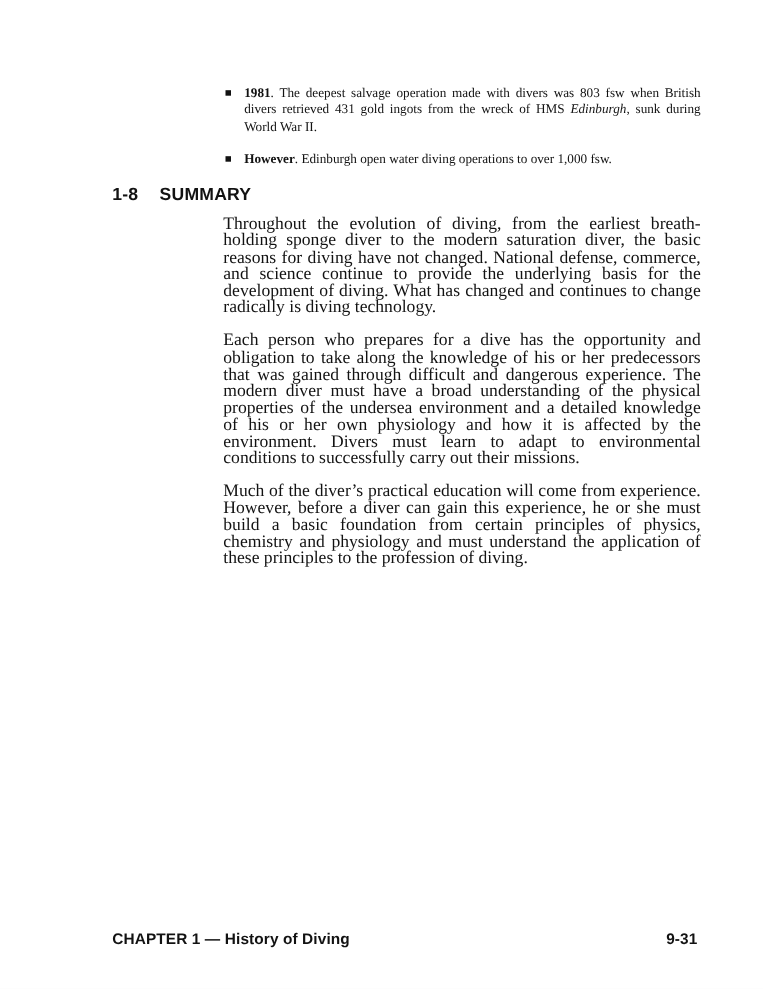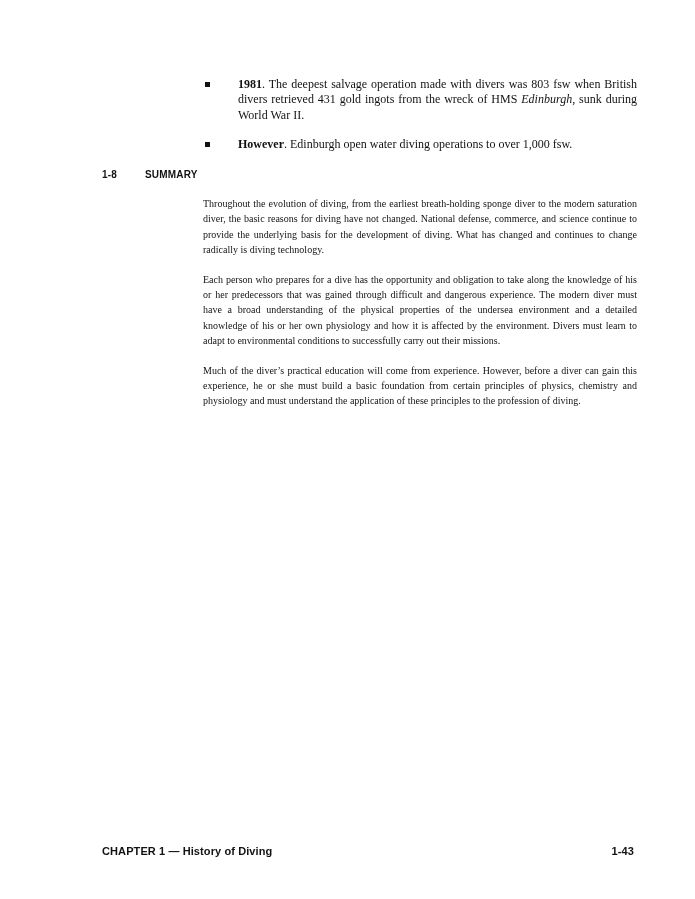--- a/index.html
+++ b/index.html
@@ -21,21 +21,20 @@
   .bullets {
     position: absolute;
     left: 205px;
     top: 77px;
     width: 432px;
   }
   .bullet-item {
     display: flex;
     align-items: flex-start;
     margin-bottom: 14px;
-    gap: 16px;
   }
   .marker {
     flex: none;
     width: 5px;
     height: 5px;
     margin-top: 5px;
     background: #121212;
   }
   .bullet-text {
     flex: 1;
@@ -48,55 +47,55 @@
   .bullet-text b { font-weight: bold; }
   .bullet-text i { font-style: italic; }
 
   
   .section-heading {
     position: absolute;
     left: 102px;
     top: 169px;
     margin: 0;
     font-family: "Liberation Sans", "DejaVu Sans", sans-serif;
-    font-size: 10px;
+    font-size: 16px;
     font-weight: bold;
     letter-spacing: 0.2px;
     white-space: nowrap;
   }
   .sec-num {
     display: inline-block;
     width: 43px;
   }
 
   
   .body-paragraphs {
     position: absolute;
     left: 203px;
     top: 196px;
     width: 434px;
   }
   .body-paragraphs p {
     margin: 0 0 14.5px 0;
     font-family: "Liberation Serif", "DejaVu Serif", serif;
-    font-size: 10px;
+    font-size: 16px;
     line-height: 15.3px;
     text-align: justify;
   }
 
   
   .page-footer {
     position: absolute;
     left: 102px;
     top: 845px;
     width: 532px;
     display: flex;
     justify-content: space-between;
     font-family: "Liberation Sans", "DejaVu Sans", sans-serif;
-    font-size: 11px;
+    font-size: 14px;
     font-weight: bold;
     letter-spacing: 0.1px;
   }
 </style>
 </head>
 <body>
 
 <div class="page">
 
   <section class="bullets">
@@ -113,16 +112,16 @@
   <h2 class="section-heading"><span class="sec-num">1-8</span><span class="sec-title">SUMMARY</span></h2>
 
   <section class="body-paragraphs">
     <p>Throughout the evolution of diving, from the earliest breath-holding sponge diver to the modern saturation diver, the basic reasons for diving have not changed. National defense, commerce, and science continue to provide the underlying basis for the development of diving. What has changed and continues to change radically is diving technology.</p>
     <p>Each person who prepares for a dive has the opportunity and obligation to take along the knowledge of his or her predecessors that was gained through difficult and dangerous experience. The modern diver must have a broad understanding of the physical properties of the undersea environment and a detailed knowledge of his or her own physiology and how it is affected by the environment. Divers must learn to adapt to environmental conditions to successfully carry out their missions.</p>
     <p>Much of the diver’s practical education will come from experience. However, before a diver can gain this experience, he or she must build a basic foundation from certain principles of physics, chemistry and physiology and must understand the application of these principles to the profession of diving.</p>
   </section>
 
   <footer class="page-footer">
     <span>CHAPTER 1 — History of Diving</span>
-    <span>1-43</span>
+    <span>9-31</span>
   </footer>
 
 </div>
 
 </body></html>

